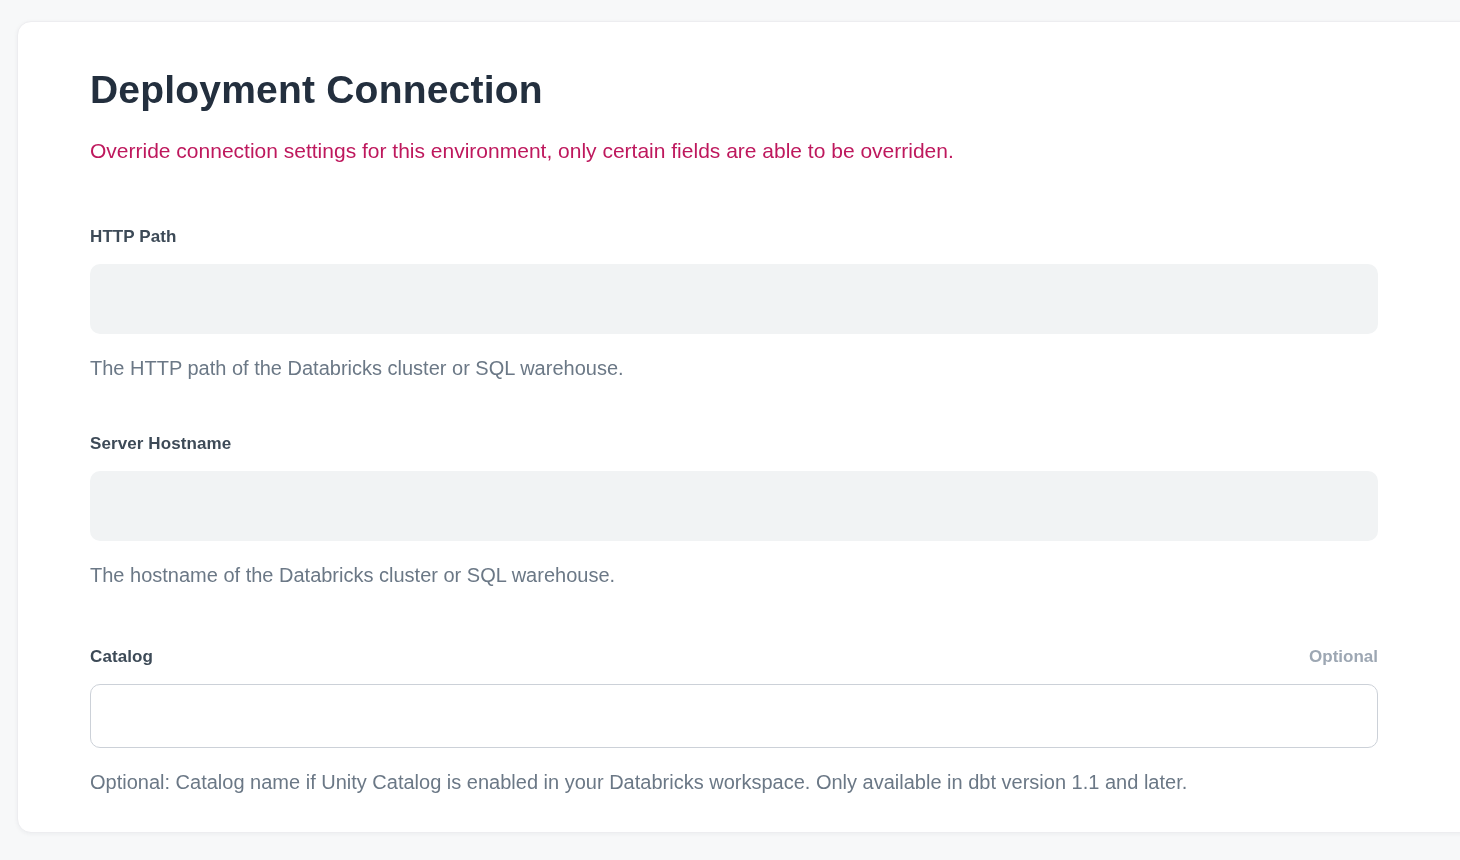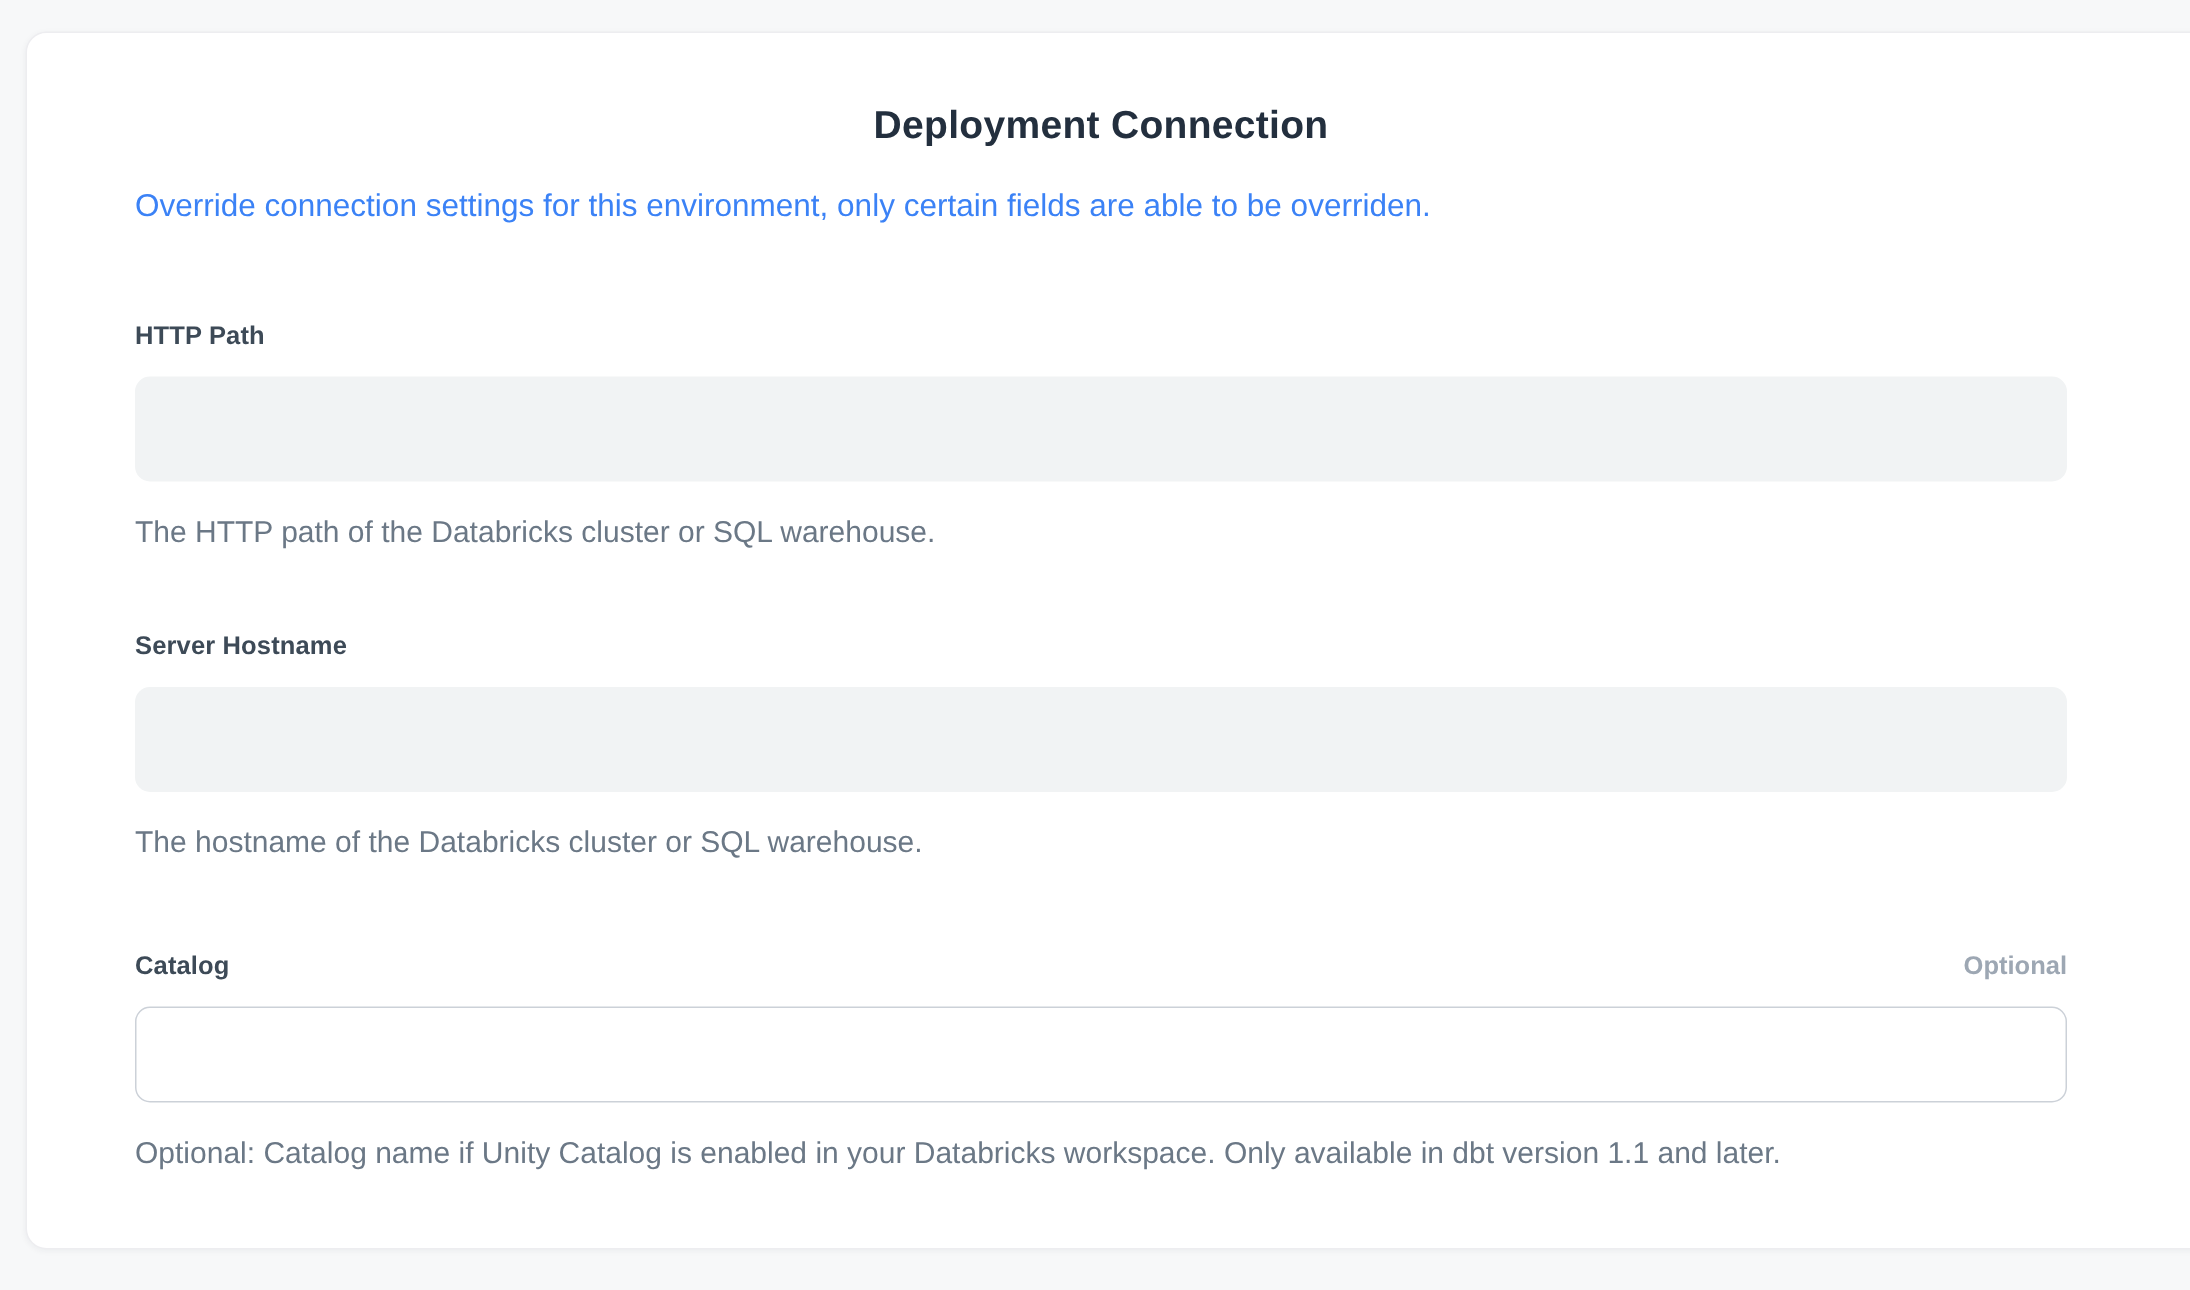--- a/index.html
+++ b/index.html
@@ -20,33 +20,32 @@
     background: #ffffff;
     border: 1px solid #ededf0;
     border-radius: 14px;
     box-shadow: 0 1px 4px rgba(20, 30, 50, 0.05);
     padding: 48px 0 48px 72px;
   }
 
   .content { width: 1288px; }
 
   h1.page-title {
-    font-size: 26px;
+    font-size: 39px;
     font-weight: 700;
     line-height: 1;
     color: #232f3e;
     letter-spacing: 0.2px;
-    text-align: center;
   }
 
   p.subtitle {
     margin-top: 27px;
     font-size: 21px;
     line-height: 30px;
-    color: #3b82f6;
+    color: #be185d;
   }
 
   .form-group { margin-top: 60px; }
   .form-group.first { margin-top: 54px; }
 
   .label-row {
     display: flex;
     align-items: baseline;
     justify-content: space-between;
     line-height: 22px;

